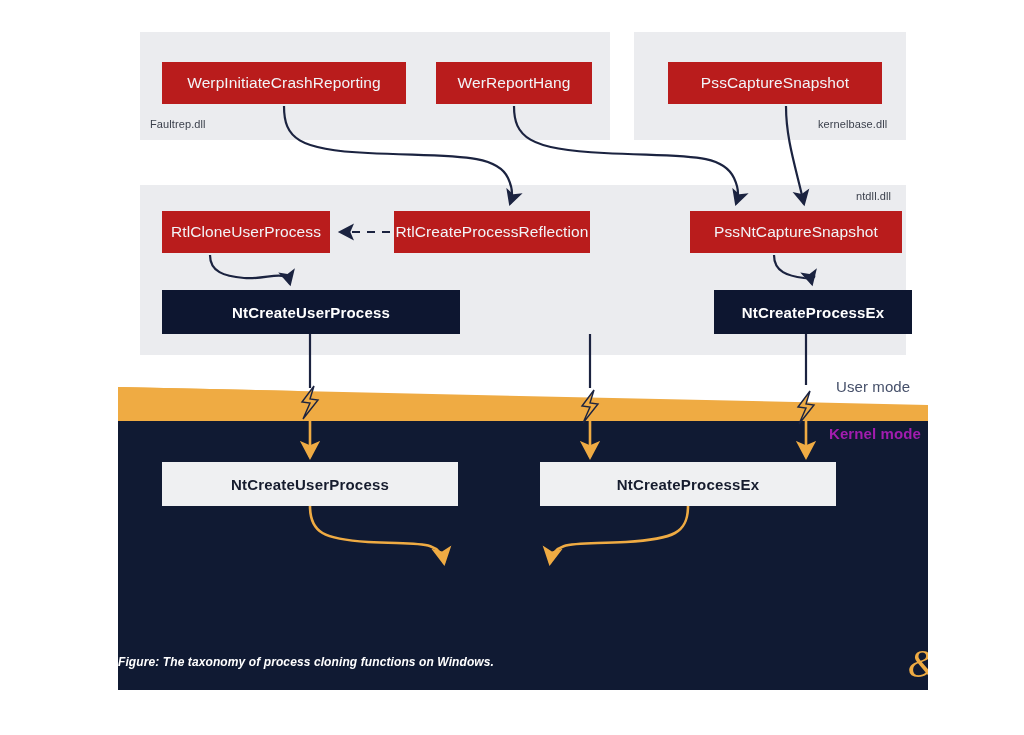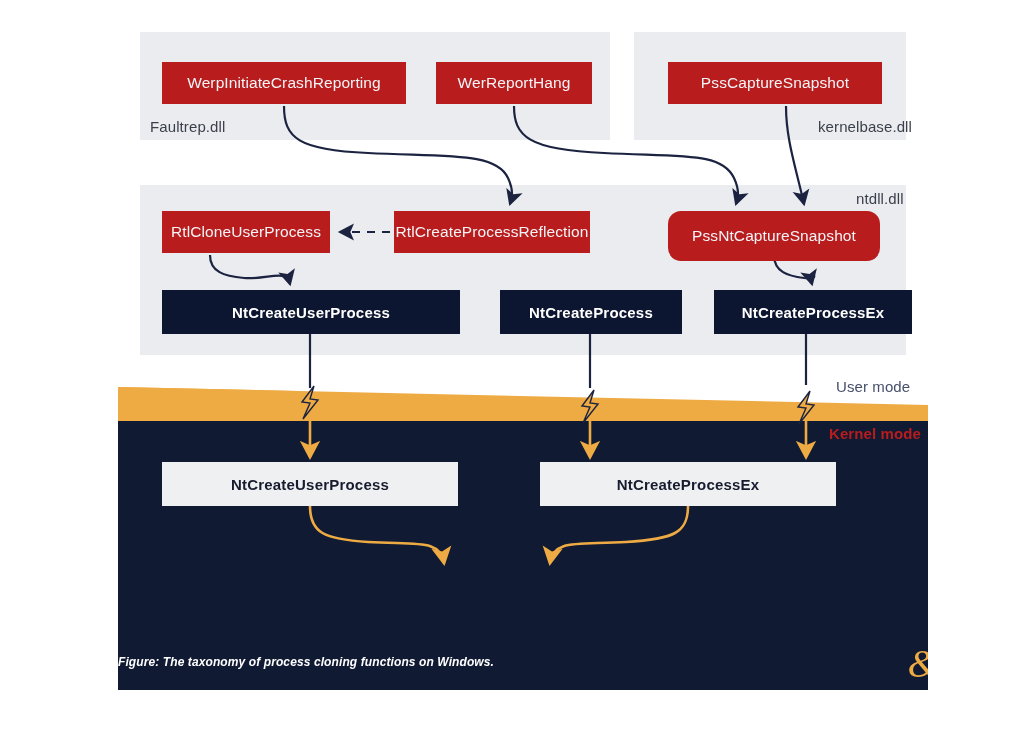--- a/index.html
+++ b/index.html
@@ -14,21 +14,21 @@
   }
   
   .panel{
     position:absolute;background:#ebecef;
   }
   #panel-faultrep{ left:22px; top:22px; width:470px; height:108px; }
   #panel-kernelbase{ left:516px; top:22px; width:272px; height:108px; }
   #panel-ntdll{ left:22px; top:175px; width:766px; height:170px; }
 
   .panel-label{
-    position:absolute;font-size:15px;color:#3a3f4b;letter-spacing:.1px;
+    position:absolute;font-size:11px;color:#3a3f4b;letter-spacing:.1px;
     white-space:nowrap;
   }
   #label-faultrep{ left:32px; top:108px; }
   #label-kernelbase{ left:700px; top:108px; }
   #label-ntdll{ left:738px; top:180px; }
 
   
   .box{
     position:absolute;display:flex;align-items:center;justify-content:center;
     box-sizing:border-box;text-align:center;white-space:nowrap;
@@ -45,41 +45,41 @@
     background:#eff0f2;color:#161c2e;font-size:15px;font-weight:bold;
     letter-spacing:.2px;
   }
 
   #box-werp      { left:44px;  top:52px;  width:244px; height:42px; }
   #box-werhang   { left:318px; top:52px;  width:156px; height:42px; }
   #box-psscap    { left:550px; top:52px;  width:214px; height:42px; }
 
   #box-rtlclone  { left:44px;  top:201px; width:168px; height:42px; }
   #box-rtlrefl   { left:276px; top:201px; width:196px; height:42px; }
-  #box-pssntcap  { left:550px; top:201px; width:212px; height:50px;border-radius:13px; }
+  #box-pssntcap  { left:572px; top:201px; width:212px; height:42px; }
 
   #box-ntcup     { left:44px;  top:280px; width:298px; height:44px; }
   #box-ntcp      { left:382px; top:280px; width:182px; height:44px; }
   #box-ntcpex    { left:596px; top:280px; width:198px; height:44px; }
 
   #box-k-ntcup   { left:44px;  top:452px; width:296px; height:44px; }
   #box-k-ntcpex  { left:422px; top:452px; width:296px; height:44px; }
   #box-k-miclone { left:236px; top:562px; width:294px; height:44px; }
 
   
   #kernel-region{
     position:absolute;left:0;top:365px;width:810px;height:315px;
   }
   #kernel-svg{ position:absolute;left:0;top:0; }
 
   .mode-label{
     position:absolute;font-size:15px;white-space:nowrap;letter-spacing:.1px;text-align:center;
   }
   #label-usermode{ left:718px; top:368px; color:#46506a; }
-  #label-kernelmode{ left:711px; top:415px; color:#b91c1c; font-weight:bold;}
+  #label-kernelmode{ left:711px; top:415px; color:#a21caf; font-weight:bold;}
 
   #caption{
     position:absolute;left:0;top:645px;width:810px;text-align:left;
     color:#ffffff;font-size:12px;font-style:italic;font-weight:bold;
     letter-spacing:.1px;
   }
   #amp-logo{
     position:absolute;left:780px;top:628px;width:50px;height:50px;
     display:flex;align-items:center;justify-content:center;
     color:#efab43;font-size:40px;font-family:"Liberation Serif","DejaVu Serif",serif;
@@ -137,21 +137,20 @@
 
   <div class="box blue" id="box-werp">WerpInitiateCrashReporting</div>
   <div class="box blue" id="box-werhang">WerReportHang</div>
   <div class="box blue" id="box-rtlclone">RtlCloneUserProcess</div>
 
   <div class="box blue" id="box-psscap">PssCaptureSnapshot</div>
   <div class="box blue" id="box-rtlrefl">RtlCreateProcessReflection</div>
   <div class="box blue" id="box-pssntcap">PssNtCaptureSnapshot</div>
 
   <div class="box navy" id="box-ntcup">NtCreateUserProcess</div>
-  <div class="box navy" id="box-ntcp">NtCreateProcess</div>
   <div class="box navy" id="box-ntcpex">NtCreateProcessEx</div>
 
   <div id="kernel-region">
     <svg id="kernel-svg" width="810" height="315">
       <defs>
         <marker id="ah-amber" markerWidth="9" markerHeight="9" refX="6.2" refY="4.5" orient="auto" markerUnits="strokeWidth">
           <path d="M0,0.6 L7.4,4.5 L0,8.4 L1.7,4.5 Z" fill="#efab43"></path>
         </marker>
       </defs>
 

